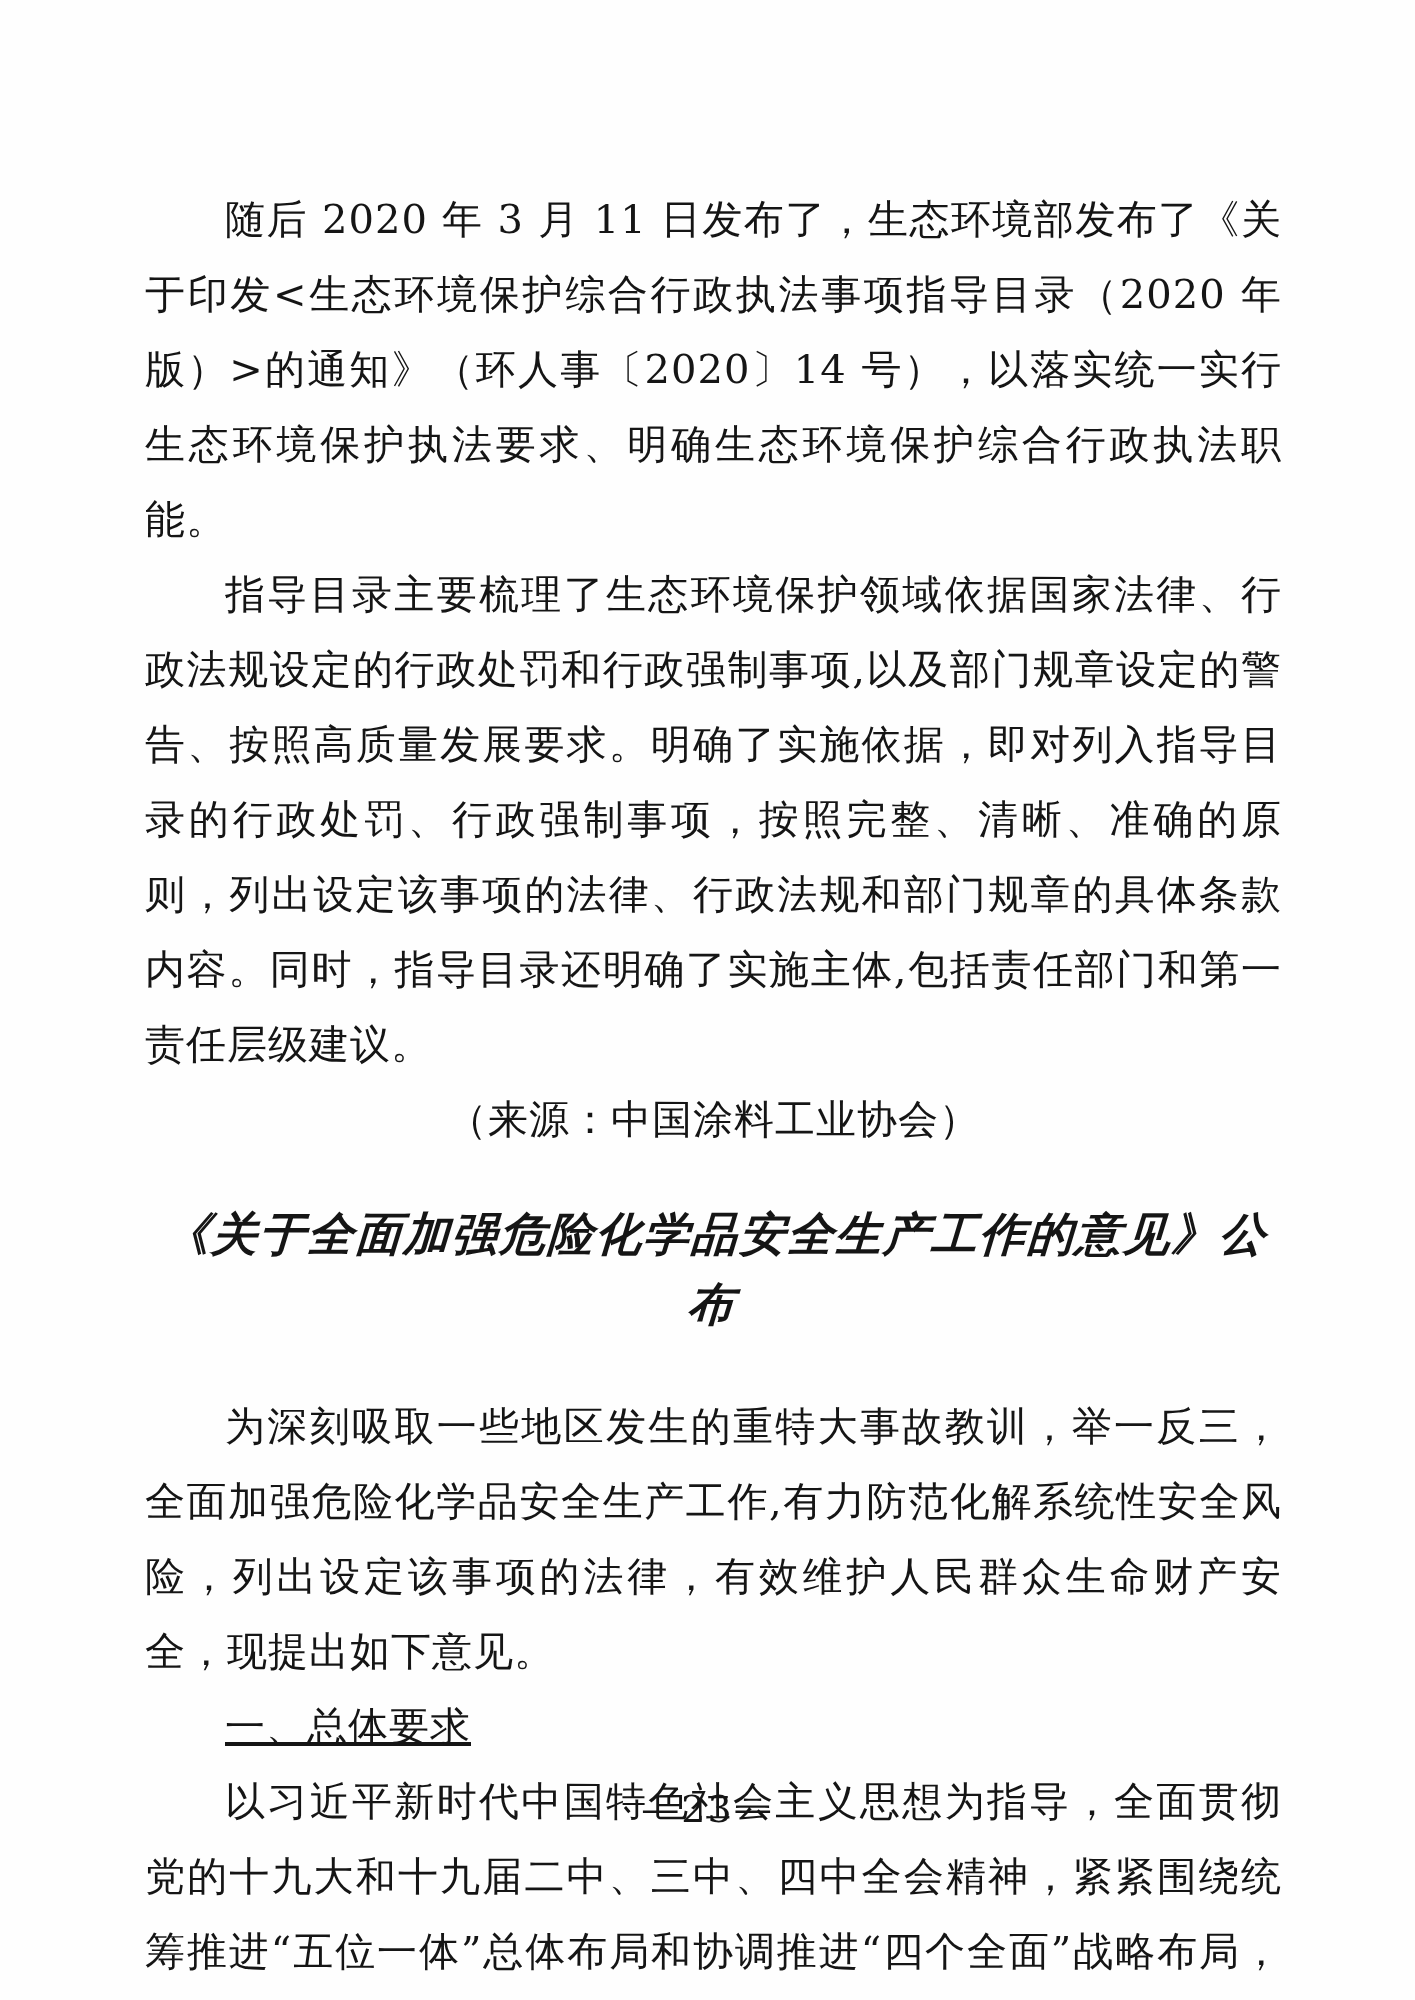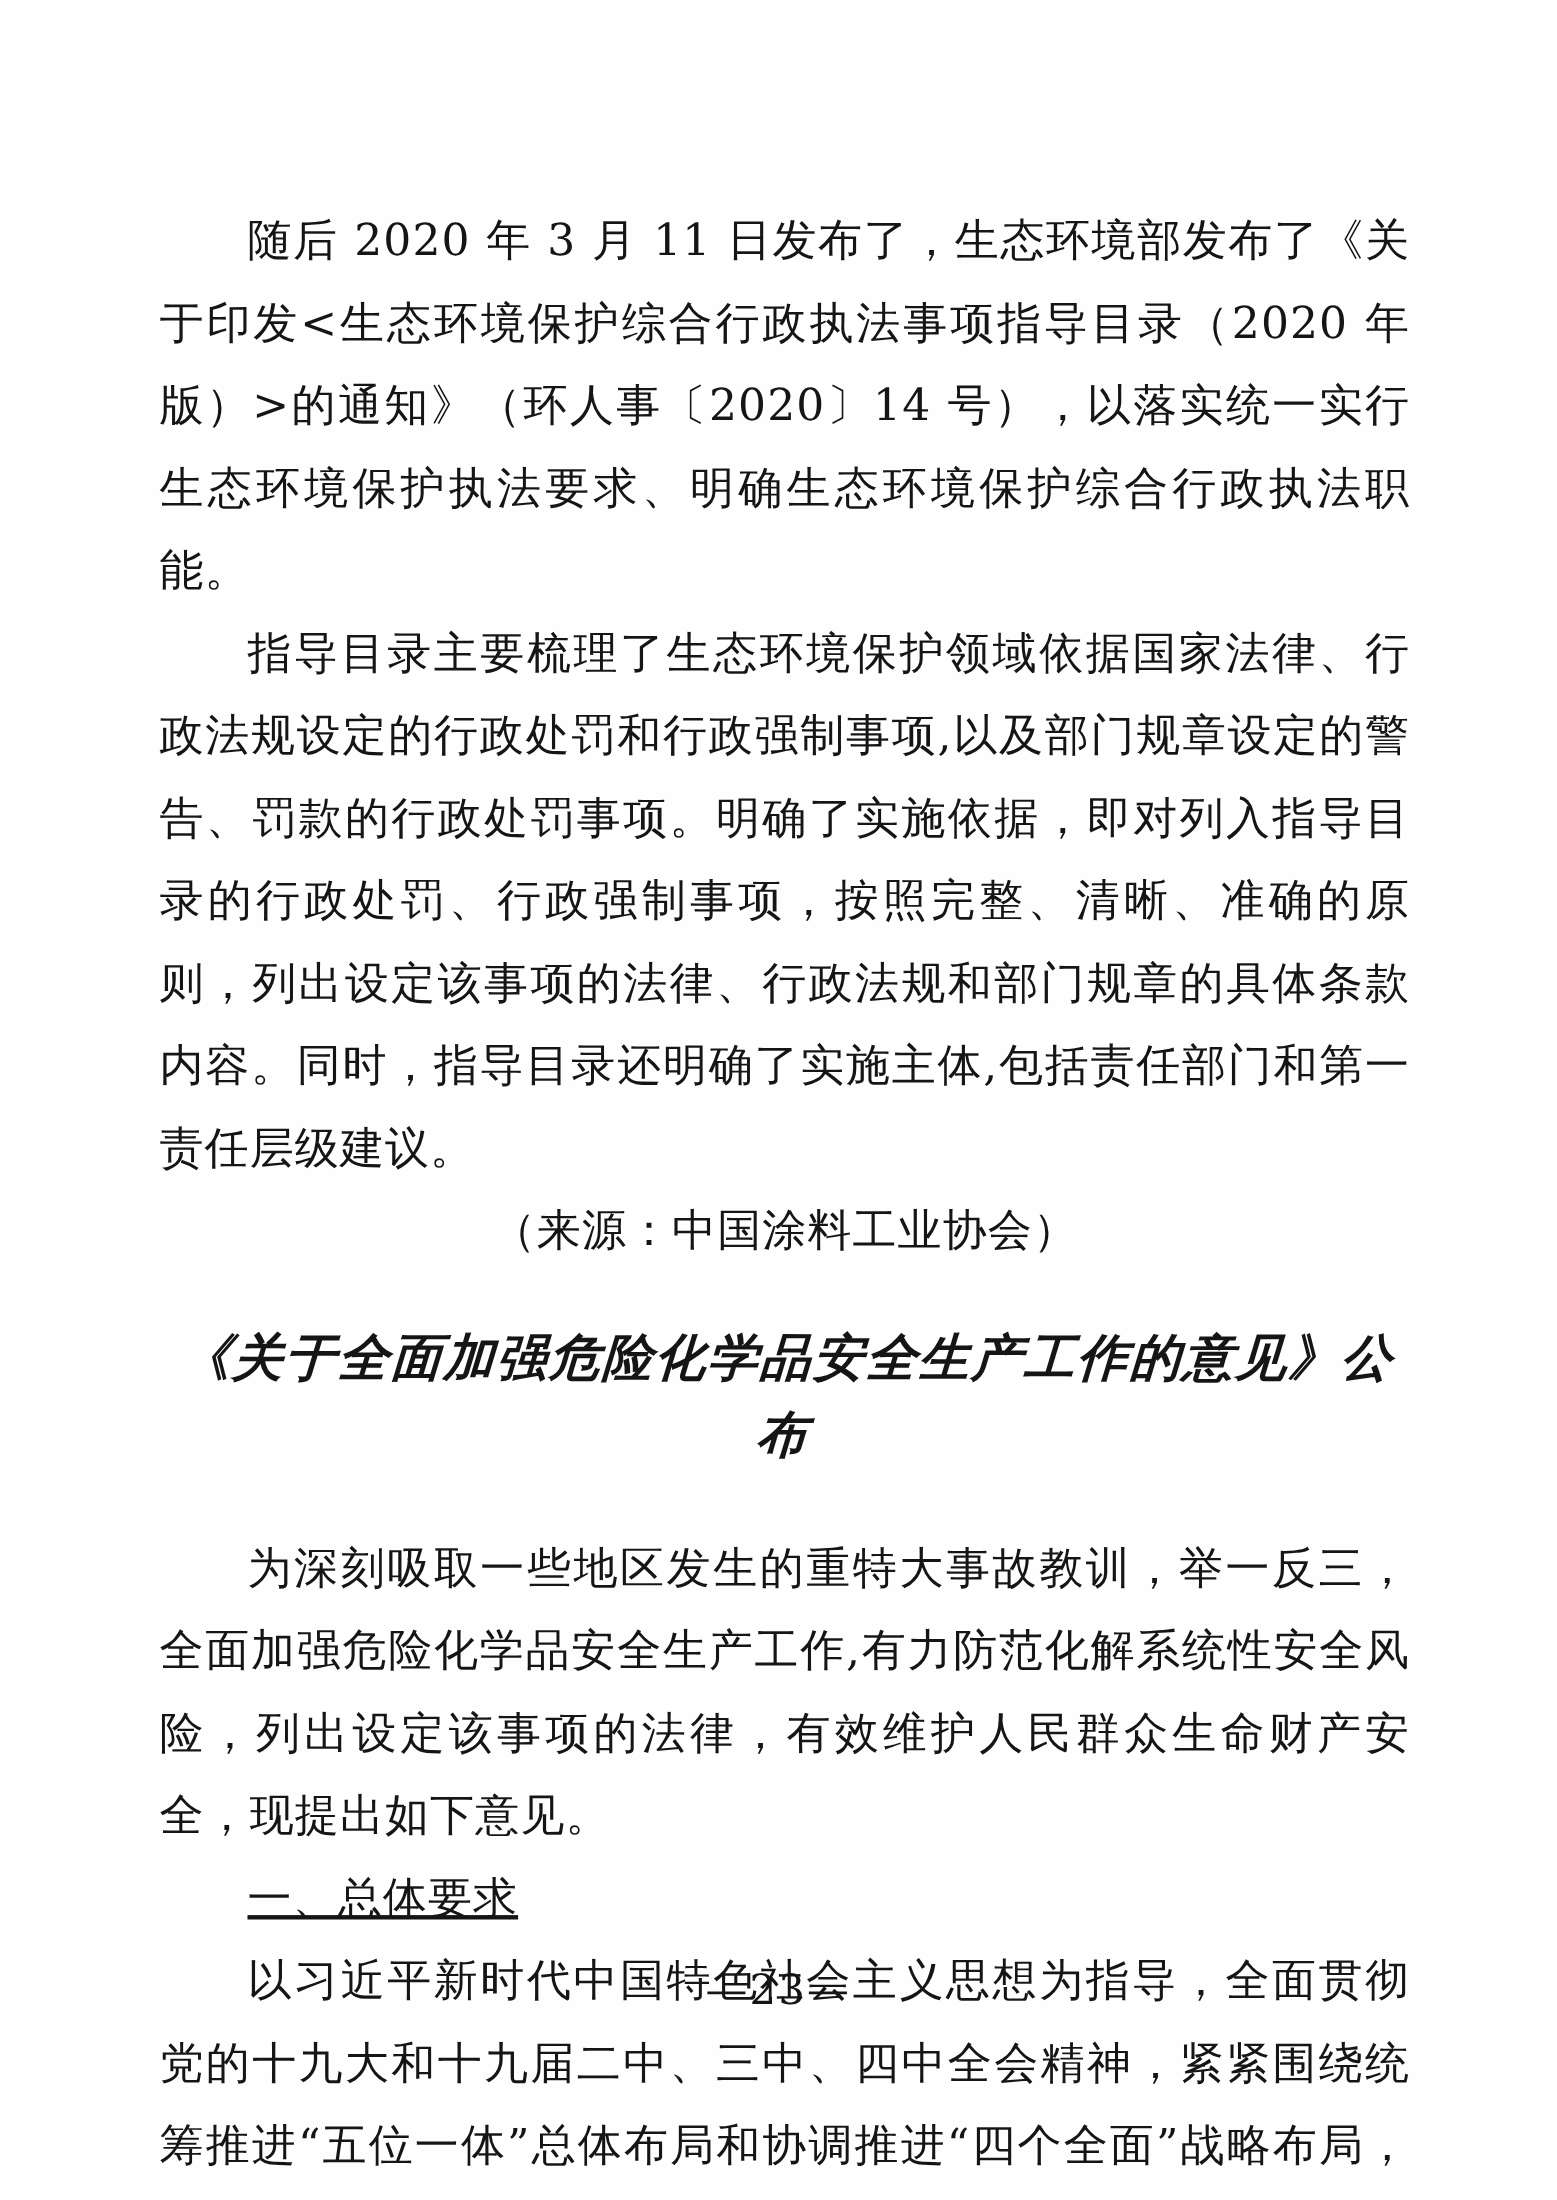--- a/index.html
+++ b/index.html
@@ -65,21 +65,21 @@
     line-height: 50px;
     letter-spacing: 2px;
   }
 </style>
 </head>
 <body>
 
 <div class="page">
   <div class="content">
     <p class="body-para">随后 2020 年 3 月 11 日发布了，生态环境部发布了《关于印发&lt;生态环境保护综合行政执法事项指导目录（2020 年版）&gt;的通知》（环人事〔2020〕14 号），以落实统一实行生态环境保护执法要求、明确生态环境保护综合行政执法职能。</p>
-    <p class="body-para">指导目录主要梳理了生态环境保护领域依据国家法律、行政法规设定的行政处罚和行政强制事项,以及部门规章设定的警告、罚款的行政处罚事项。明确了实施依据，即对列入指导目录的行政处罚、行政强制事项，按照完整、清晰、准确的原则，列出设定该事项的法律、行政法规和部门规章的具体条款内容。同时，指导目录还明确了实施主体,包括责任部门和第一责任层级建议。</p>
+    <p class="body-para">指导目录主要梳理了生态环境保护领域依据国家法律、行政法规设定的行政处罚和行政强制事项,以及部门规章设定的警告、按照高质量发展要求。明确了实施依据，即对列入指导目录的行政处罚、行政强制事项，按照完整、清晰、准确的原则，列出设定该事项的法律、行政法规和部门规章的具体条款内容。同时，指导目录还明确了实施主体,包括责任部门和第一责任层级建议。</p>
     <p class="source-line">（来源：中国涂料工业协会）</p>
     <h2 class="headline">《关于全面加强危险化学品安全生产工作的意见》公布</h2>
     <p class="body-para">为深刻吸取一些地区发生的重特大事故教训，举一反三，全面加强危险化学品安全生产工作,有力防范化解系统性安全风险，列出设定该事项的法律，有效维护人民群众生命财产安全，现提出如下意见。</p>
     <p class="section-title">一、总体要求</p>
     <p class="body-para">以习近平新时代中国特色社会主义思想为指导，全面贯彻党的十九大和十九届二中、三中、四中全会精神，紧紧围绕统筹推进“五位一体”总体布局和协调推进“四个全面”战略布局，坚持总体国家安全观，按照高质量发展要求，以防控系统性安全风险为重点，完善和落实安全生产责任和管理制度，建立安全隐患排查和安全预防控制体系，加强源头治理、综合治理、精准治理，</p>
   </div>
   <div class="footer">—23—</div>
 </div>
 
 </body></html>

